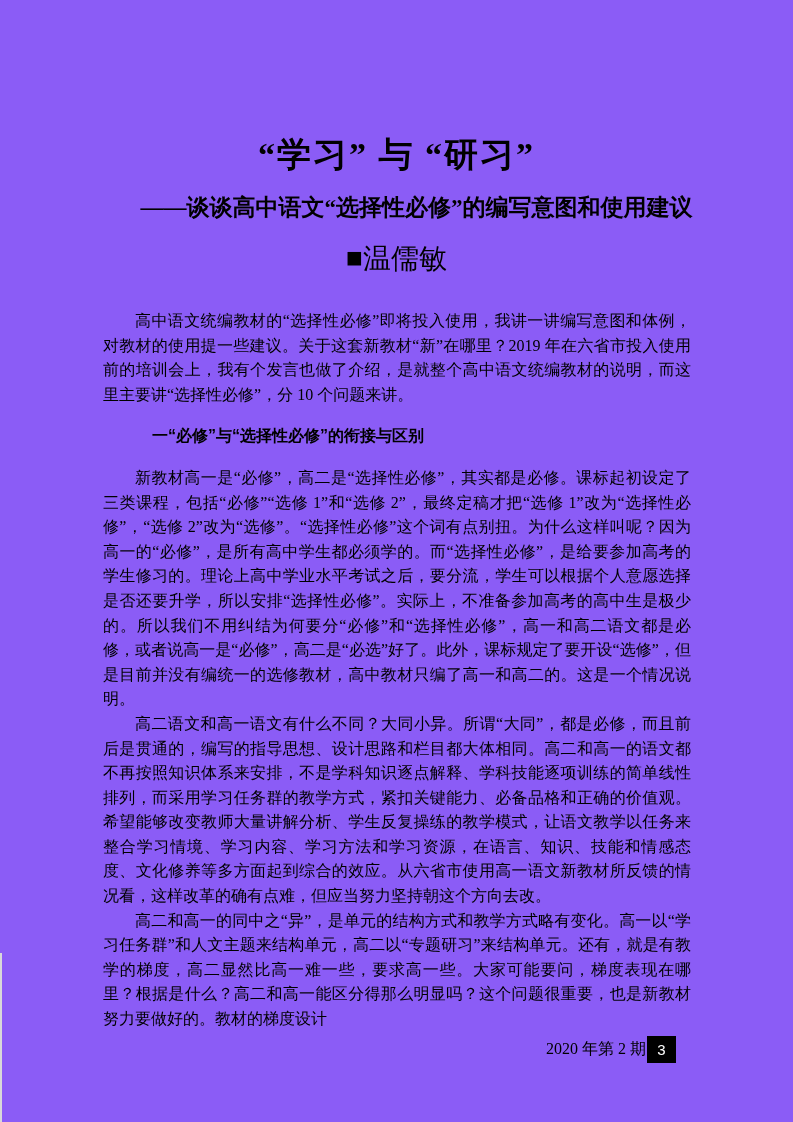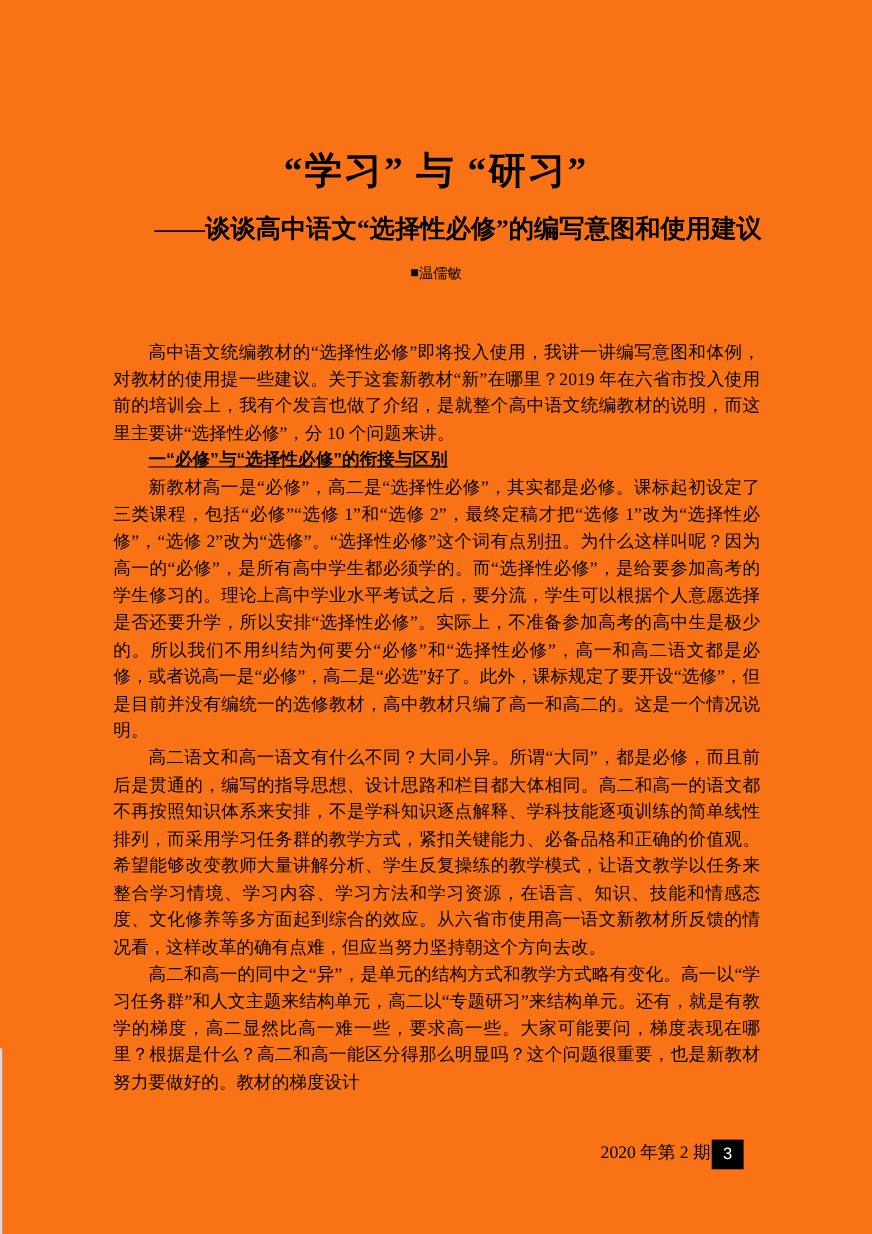--- a/index.html
+++ b/index.html
@@ -4,21 +4,21 @@
 <style>
   html, body {
     margin: 0;
     padding: 0;
     background: #ffffff;
   }
   .page {
     position: relative;
     width: 793px;
     height: 1122px;
-    background: #f97316;
+    background: #8b5cf6;
     color: #000000;
     font-family: "Liberation Serif", serif;
     overflow: hidden;
   }
   .page-title {
     position: absolute;
     top: 132px;
     left: 0;
     right: 0;
     text-align: center;
@@ -37,21 +37,21 @@
     font-weight: bold;
     font-family: "Liberation Serif", serif;
     padding-left: 40px;
   }
   .author-line {
     position: absolute;
     top: 240px;
     left: 0;
     right: 0;
     text-align: center;
-    font-size: 13px;
+    font-size: 28px;
     font-family: "Liberation Sans", sans-serif;
   }
   .author-line .marker {
     display: inline-block;
     transform: translateY(-1px);
   }
   .article {
     position: absolute;
     top: 309px;
     left: 103px;
@@ -59,25 +59,24 @@
     font-size: 16px;
     line-height: 24.6px;
     text-align: justify;
     text-justify: inter-ideograph;
   }
   .article p {
     margin: 0;
     text-indent: 2em;
   }
   .article .section-heading {
-    margin: 0;
+    margin: 17px;
     text-indent: 2em;
     font-weight: bold;
     font-family: "Liberation Sans", sans-serif;
-    text-decoration: underline;
   }
   .footer {
     position: absolute;
     top: 1035px;
     right: 117px;
     display: flex;
     align-items: center;
     gap: 1px;
   }
   .footer .issue {

